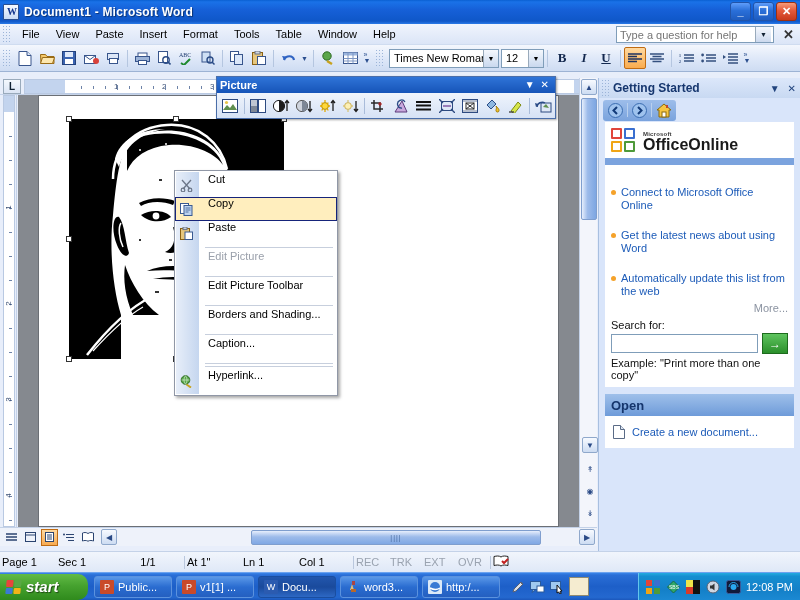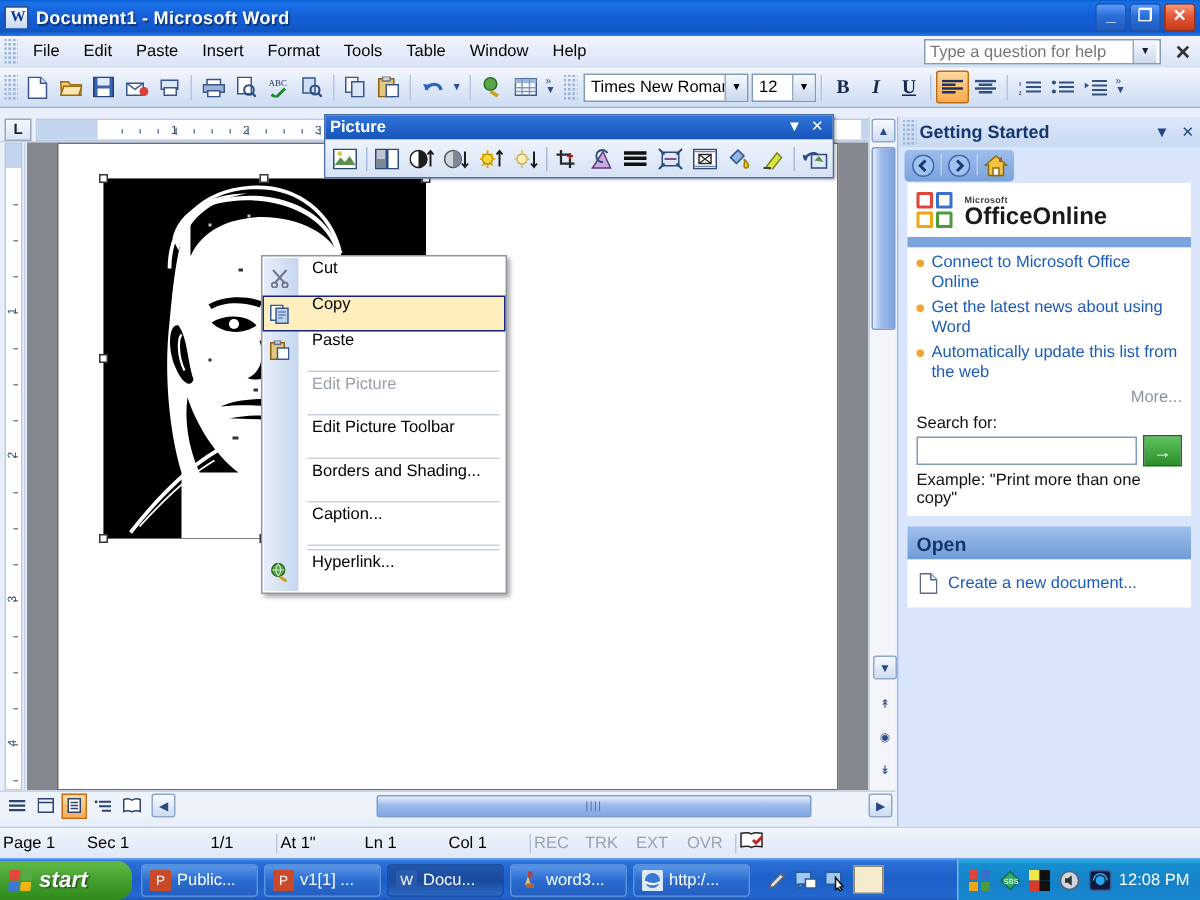--- a/index.html
+++ b/index.html
@@ -158,21 +158,21 @@
   .navb{width:21px;height:19px;display:flex;align-items:center;justify-content:center;font-size:11px;color:#103a78;}
   .nav-div{width:1px;height:14px;background:#b9d0ee;}
   .oolite{background:#fff;margin:0 6px;padding:6px 4px 4px 6px;display:flex;align-items:center;gap:4px;}
   .oolite .logo{width:28px;height:26px;position:relative;}
   .oolite .logo i{position:absolute;width:11px;height:11px;border:2px solid;border-radius:1px;}
   .oolite .ms{font:bold 6px "Liberation Sans",sans-serif;color:#3c3c3c;letter-spacing:.2px;}
   .oolite .oo{font:bold 16px "Liberation Sans",sans-serif;color:#1a1a1a;line-height:15px;}
   .oolite .oo span{font-weight:bold;}
   .bluebar{height:7px;background:#7ba3de;margin:0 6px;}
   .panebody{background:#fff;margin:0 6px;padding:4px 6px 6px 6px;}
-  .bl{display:flex;gap:5px;margin-bottom:4px;}
+  .bl{display:flex;gap:5px;margin-bottom:4px;margin-top:17px;}
   .bl .dot{width:5px;height:5px;background:#f5a22a;border-radius:50%;margin-top:4px;flex:none;}
   .bl a{color:#1c5bb8;font-size:11px;text-decoration:none;line-height:13px;}
   .more{color:#8b93a1;font-size:11px;padding-left:10px;margin-bottom:5px;text-align:right;}
   .sf{font-size:11px;color:#111;margin:4px 0 2px 0;}
   .searchrow{display:flex;align-items:center;gap:4px;}
   .searchrow input{flex:1;height:19px;border:1px solid #7f9db9;font:11px "Liberation Sans",sans-serif;padding-left:3px;outline:0;}
   .gobtn{width:26px;height:21px;background:linear-gradient(180deg,#5ec45e,#2b8f2b);
      border:1px solid #1d6b1d;display:flex;align-items:center;justify-content:center;color:#fff;font-size:12px;}
   .ex{font-size:11px;color:#111;margin-top:3px;}
   .sect{height:22px;background:linear-gradient(180deg,#9fc0ea,#6e9bd9);margin:7px 6px 0 6px;
@@ -221,21 +221,21 @@
         </div>
       <div class="wb close">
           <span>✕</span>
         </div>
     </div>
   </div>
 
   <div class="menubar">
     <div class="grip"></div>
     <div class="mi">File</div>
-    <div class="mi">Edit</div>
+    <div class="mi">View</div>
     <div class="mi">Paste</div>
     <div class="mi">Insert</div>
     <div class="mi">Format</div>
     <div class="mi">Tools</div>
     <div class="mi">Table</div>
     <div class="mi">Window</div>
     <div class="mi">Help</div>
     <div class="askbox">
       <input placeholder="Type a question for help" style="">
       <div class="arw">▼</div>

